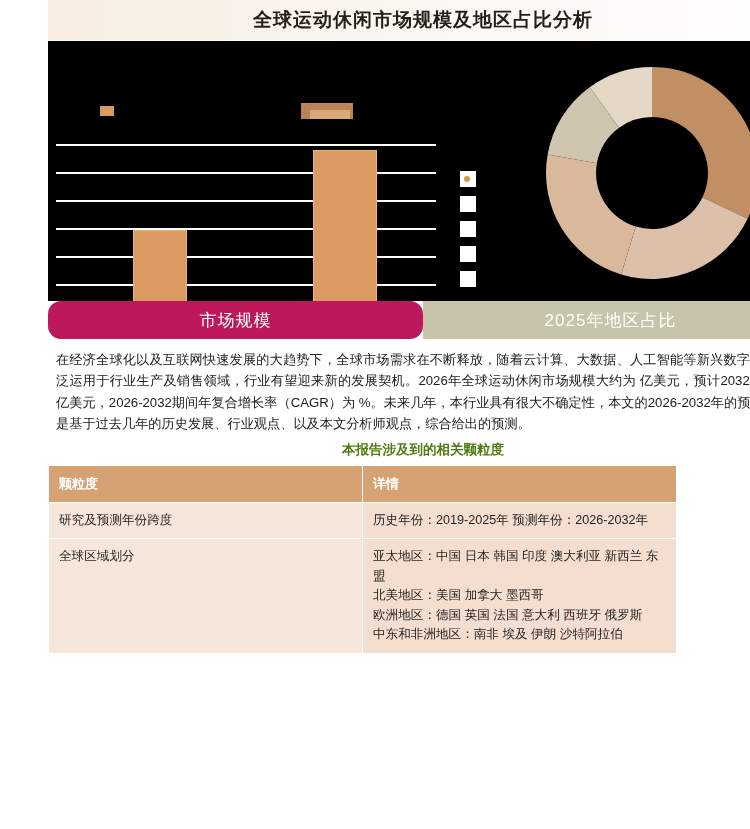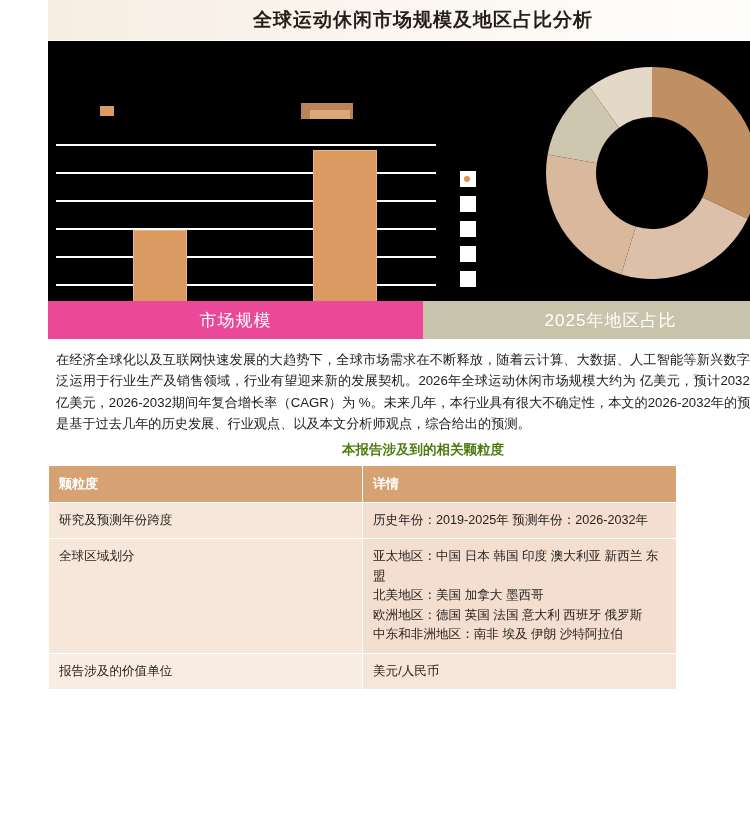--- a/index.html
+++ b/index.html
@@ -129,21 +129,21 @@
   }
   .tab {
     flex: 1;
     display: flex;
     align-items: center;
     justify-content: center;
     font-size: 17px;
     color: #ffffff;
     letter-spacing: 1px;
   }
-  .tab.left { background: #ec4899; }
+  .tab.left { background: #be185d; border-radius: 13px; }
   .tab.right { background: #c7c4ab; }
   
   .para {
     padding: 10px 8px 4px 8px;
     font-size: 13.2px;
     line-height: 1.62;
     color: #1c1c1c;
     text-align: justify;
     font-family: "Liberation Sans", sans-serif;
   }
@@ -265,22 +265,16 @@
       </tr>
       <tr>
         <td class="k">全球区域划分</td>
         <td class="v">
           <span class="vline">亚太地区：中国 日本 韩国 印度 澳大利亚 新西兰 东盟</span>
           <span class="vline">北美地区：美国 加拿大 墨西哥</span>
           <span class="vline">欧洲地区：德国 英国 法国 意大利 西班牙 俄罗斯</span>
           <span class="vline">中东和非洲地区：南非 埃及 伊朗 沙特阿拉伯</span>
         </td>
       </tr>
-      <tr class="alt">
-        <td class="k">报告涉及的价值单位</td>
-        <td class="v">
-          <span class="vline">美元/人民币</span>
-        </td>
-      </tr>
     </tbody>
   </table>
 
 </div>
 
 </body></html>

